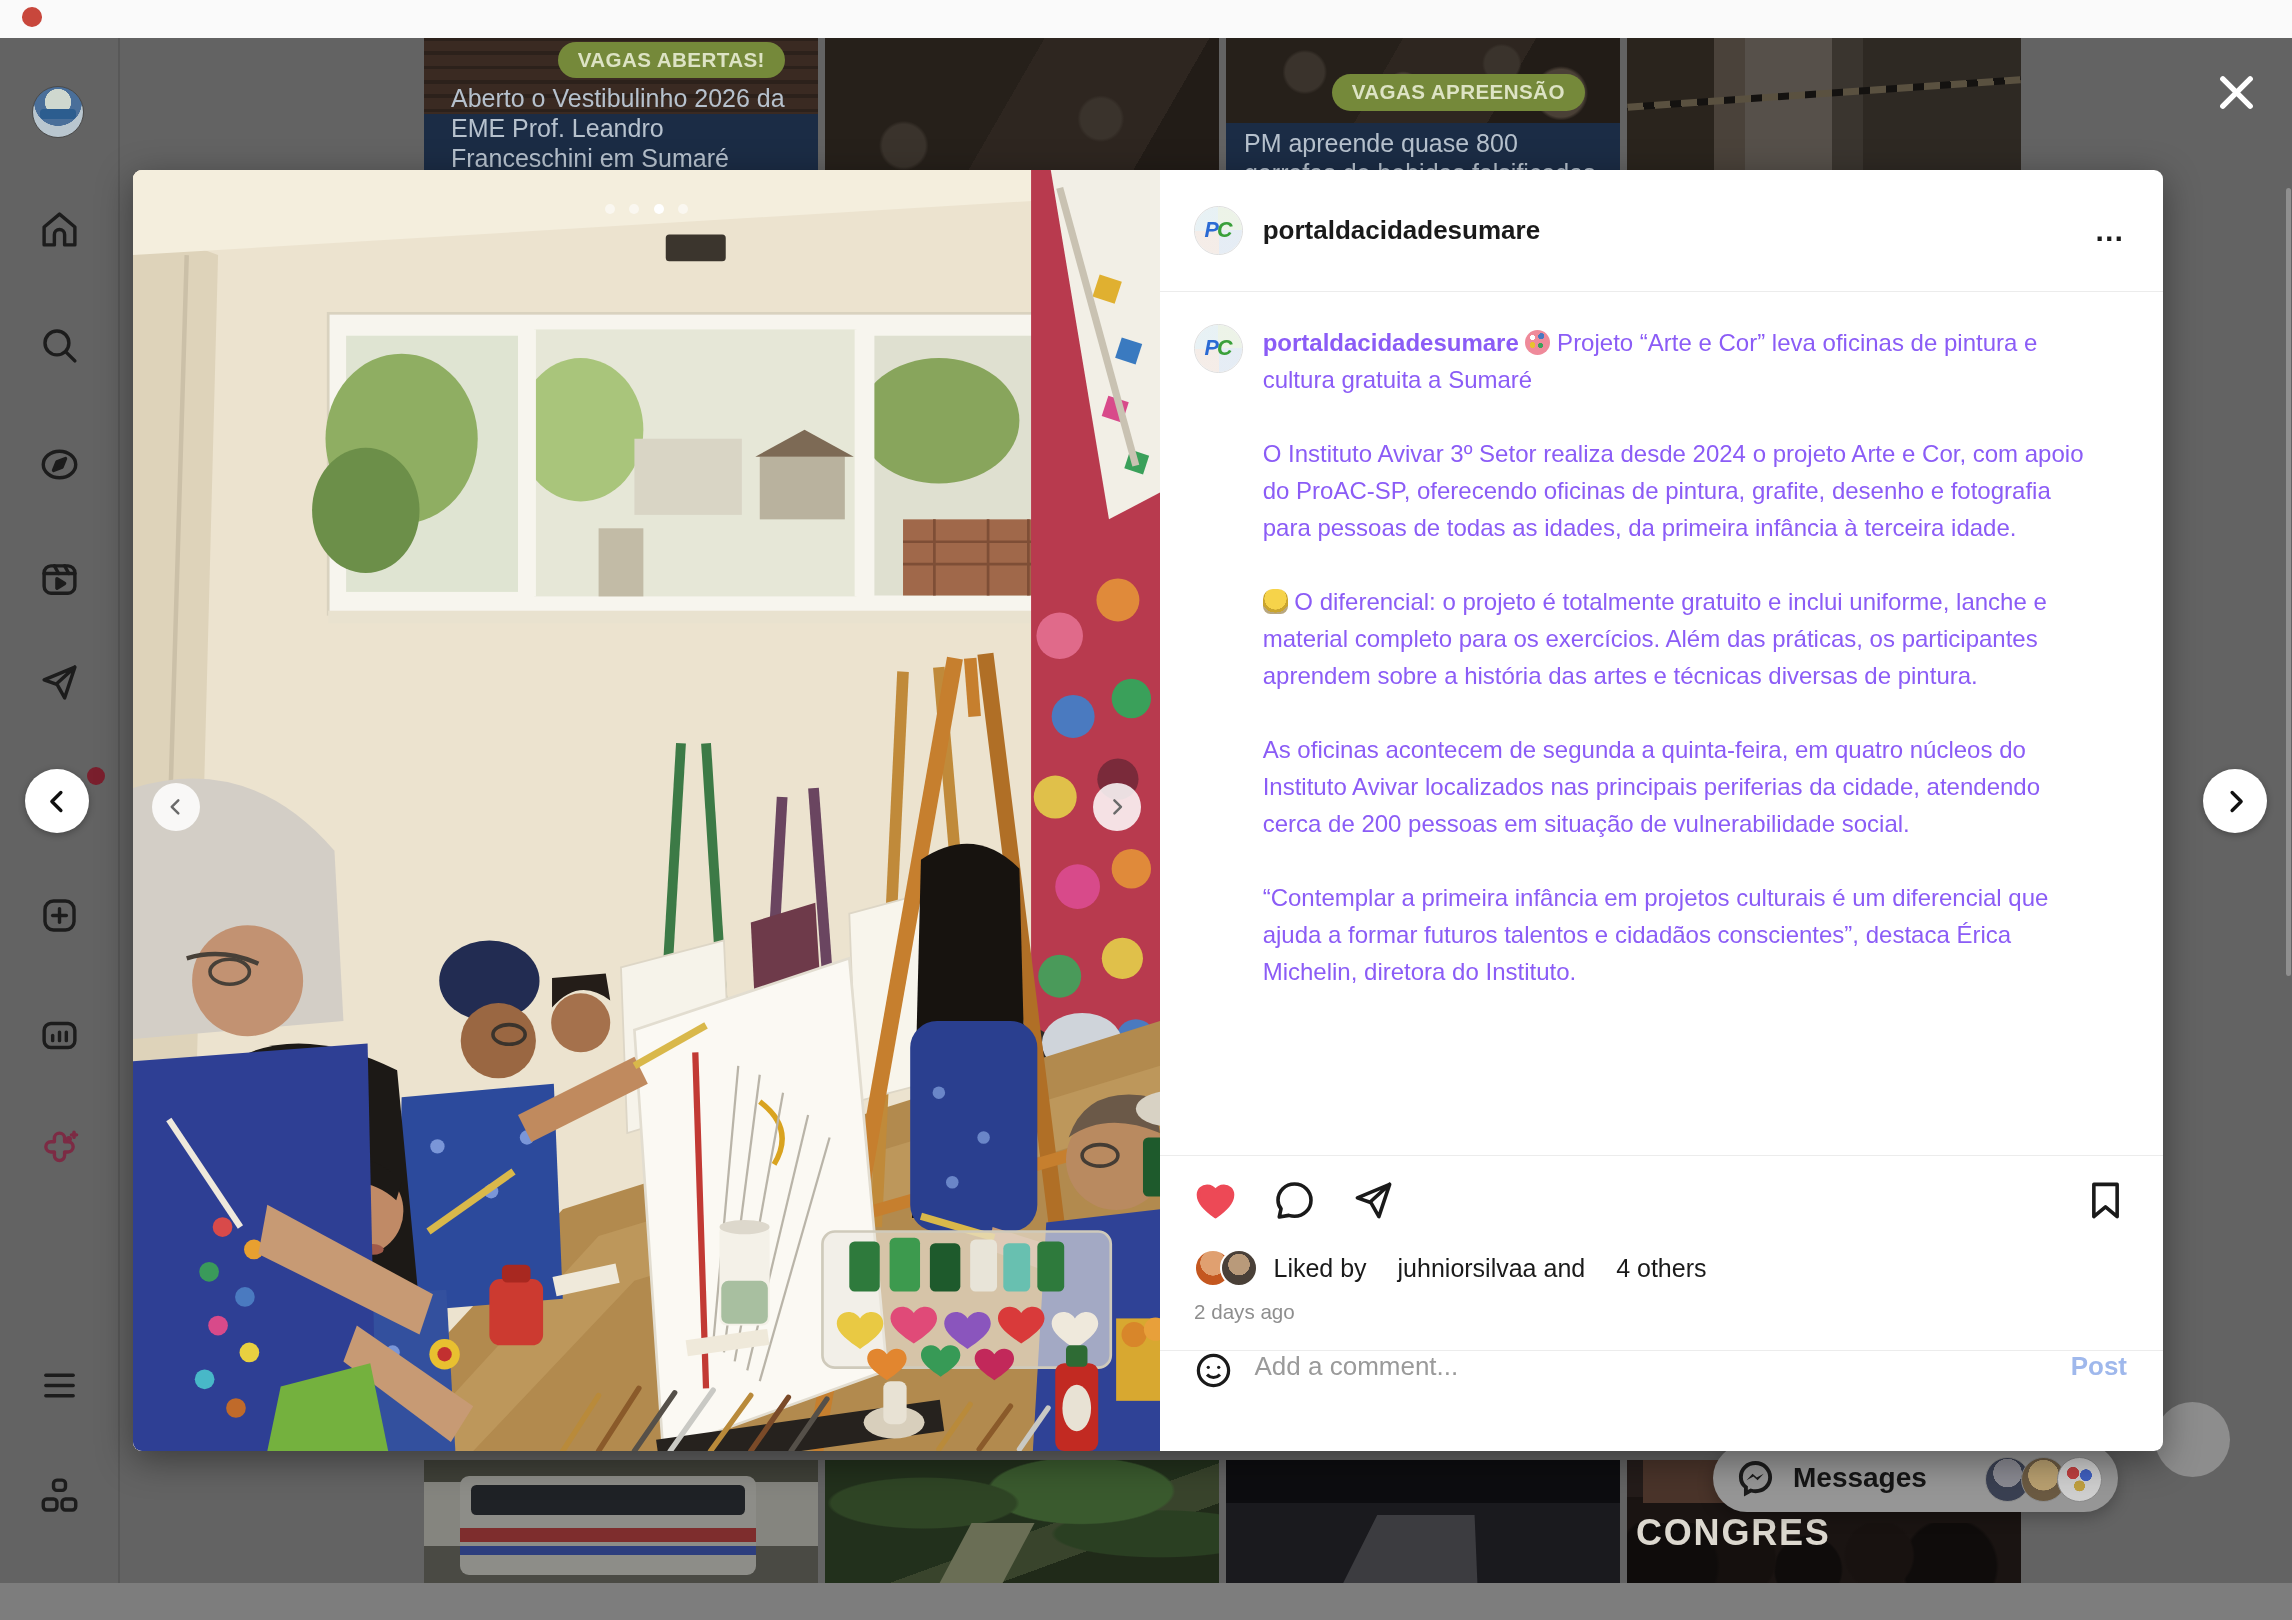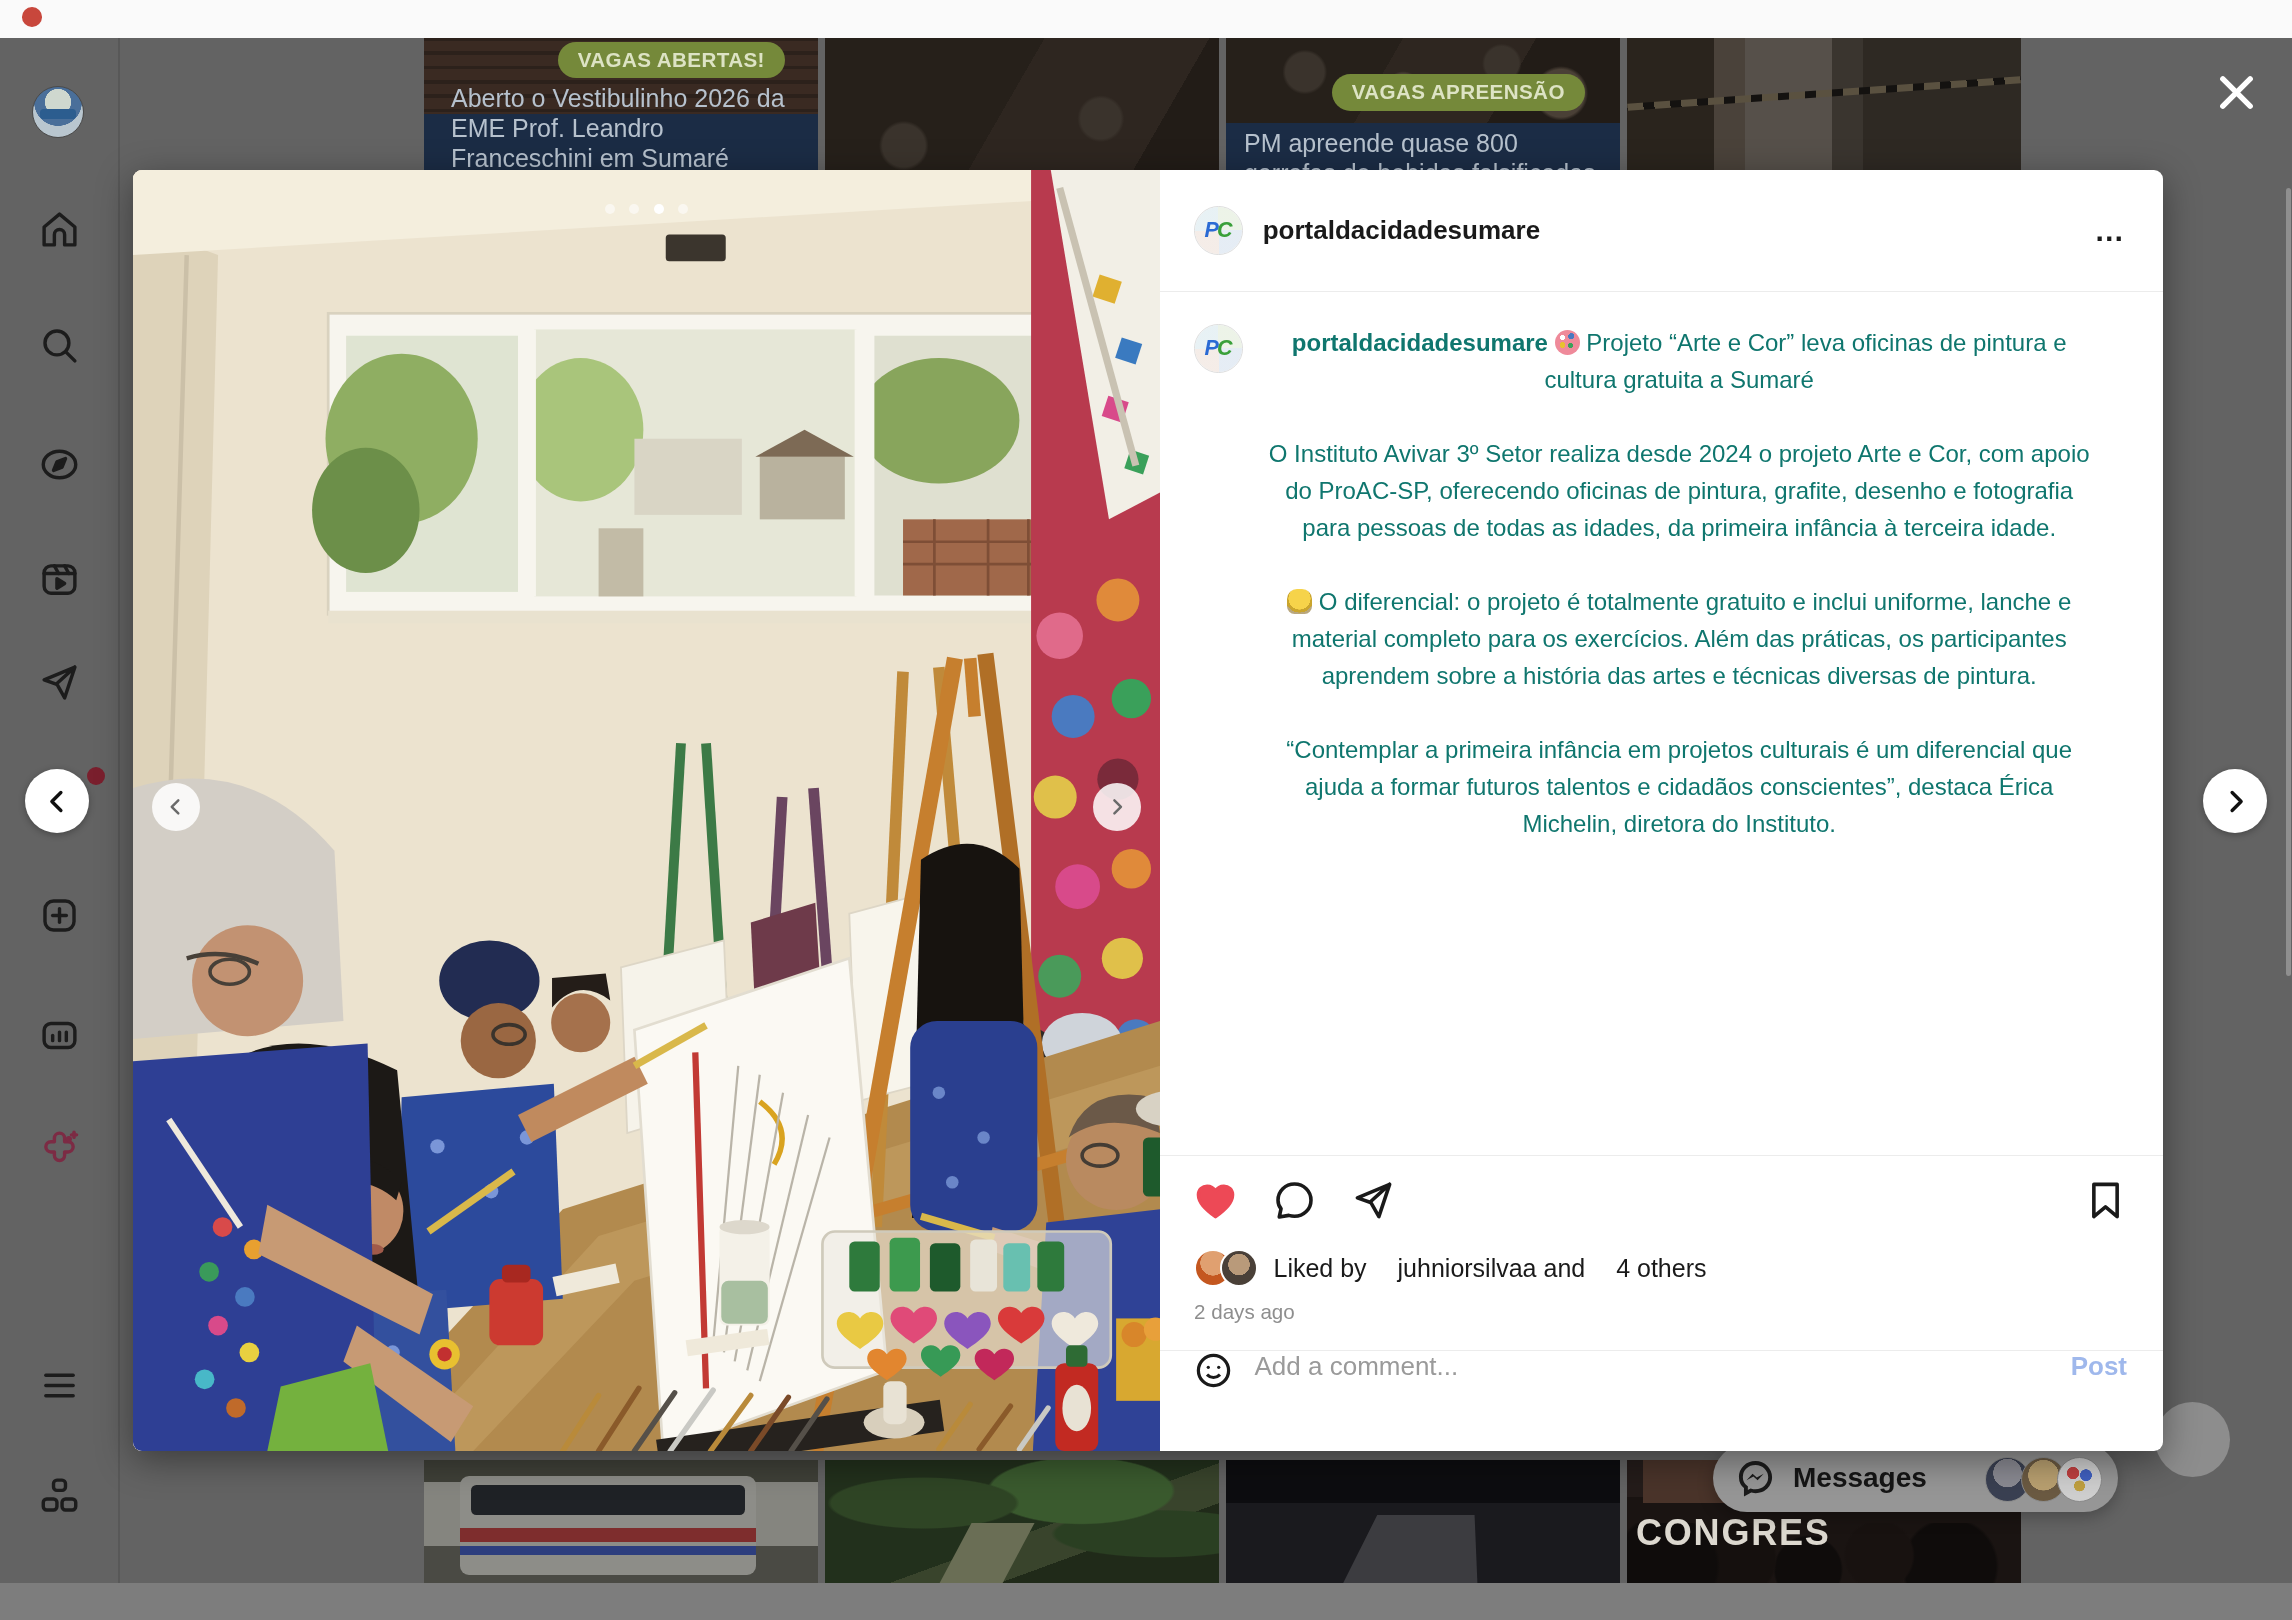--- a/index.html
+++ b/index.html
@@ -107,21 +107,21 @@
   .pc-avatar{width:47px;height:47px;border-radius:50%;background:#fff;border:0.9px solid #dcdcdc;position:relative;flex:none;overflow:hidden;}
   .pc-avatar::before{content:"";position:absolute;inset:0;
      background:conic-gradient(#e8f0e2 0 25%, #dfe8f2 25% 50%, #f2e8e2 50% 75%, #e2eef2 75%);opacity:.8;}
   .pc-mono{position:absolute;left:0;top:0;width:100%;height:100%;display:flex;align-items:center;justify-content:center;
      font-size:21.5px;font-weight:bold;font-style:italic;}
   .pc-mono .p{color:#2a6ad4;} .pc-mono .c{color:#3aa03a;margin-left:-1.8px;}
   .panel-header{height:121px;display:flex;align-items:center;padding:0 36px 0 34px;border-bottom:1.8px solid #ececec;flex:none;}
   .panel-header .uname{margin-left:19.7px;font-size:26px;font-weight:bold;color:#1a1a1a;}
   .menu-dots{margin-left:auto;font-size:30px;font-weight:bold;color:#1a1a1a;letter-spacing:2.7px;cursor:pointer;line-height:9px;}
   .caption-wrap{flex:1;overflow:hidden;display:flex;padding:32px 36px 0 34px;}
-  .caption-text{margin-left:19.7px;font-size:24px;line-height:37px;color:#0f766e;width:833px;text-align:center;}
+  .caption-text{margin-left:19.7px;font-size:24px;line-height:37px;color:#8b5cf6;width:833px;}
   .caption-text p{margin:0 0 37px 0;}
   .caption-text .u{font-weight:bold;}
   .em{display:inline-block;width:25px;height:25px;border-radius:50%;vertical-align:-3.6px;}
   .em-palette{background:radial-gradient(circle at 30% 30%, #fff 0 10%, transparent 11%),
     radial-gradient(circle at 65% 25%, #4a7ac0 0 12%, transparent 13%),
     radial-gradient(circle at 30% 60%, #e8c030 0 12%, transparent 13%),
     radial-gradient(circle at 62% 62%, #3aa05a 0 12%, transparent 13%),#ef8a9a;}
   .em-bulb{background:radial-gradient(circle at 50% 38%, #f6d34a 0 55%, #caa52e 56% 70%, transparent 71%),
     linear-gradient(180deg, transparent 0 70%, #b9a77e 70% 100%);border-radius:40% 40% 30% 30%;}
   .action-block{border-top:1.8px solid #ececec;flex:none;padding:23px 36px 0 34px;height:195px;box-sizing:border-box;}
@@ -525,20 +525,21 @@
       <div class="pc-avatar">
         <span class="pc-mono">
             <span class="p">P</span>
             <span class="c">C</span>
           </span>
       </div>
       <div class="caption-text" id="caption-text">
           <p><span class="u">portaldacidadesumare</span> <span class="em em-palette"></span> Projeto “Arte e Cor” leva oficinas de pintura e cultura gratuita a Sumaré</p>
           <p>O Instituto Avivar 3º Setor realiza desde 2024 o projeto Arte e Cor, com apoio do ProAC-SP, oferecendo oficinas de pintura, grafite, desenho e fotografia para pessoas de todas as idades, da primeira infância à terceira idade.</p>
           <p><span class="em em-bulb"></span> O diferencial: o projeto é totalmente gratuito e inclui uniforme, lanche e material completo para os exercícios. Além das práticas, os participantes aprendem sobre a história das artes e técnicas diversas de pintura.</p>
+          <p>As oficinas acontecem de segunda a quinta-feira, em quatro núcleos do Instituto Avivar localizados nas principais periferias da cidade, atendendo cerca de 200 pessoas em situação de vulnerabilidade social.</p>
           <p>“Contemplar a primeira infância em projetos culturais é um diferencial que ajuda a formar futuros talentos e cidadãos conscientes”, destaca Érica Michelin, diretora do Instituto.</p>
         </div>
     </div>
 
     <div class="action-block">
       <div class="action-icons">
         <span class="aicon heart">
           <svg viewBox="0 0 24 24">
               <path d="M12 21C6 16.5 2.5 13 2.5 8.8 2.5 5.9 4.8 4 7.3 4c1.9 0 3.6 1 4.7 2.8C13.1 5 14.8 4 16.7 4c2.5 0 4.8 1.9 4.8 4.8 0 4.2-3.5 7.7-9.5 12.2z"></path>
             </svg>

